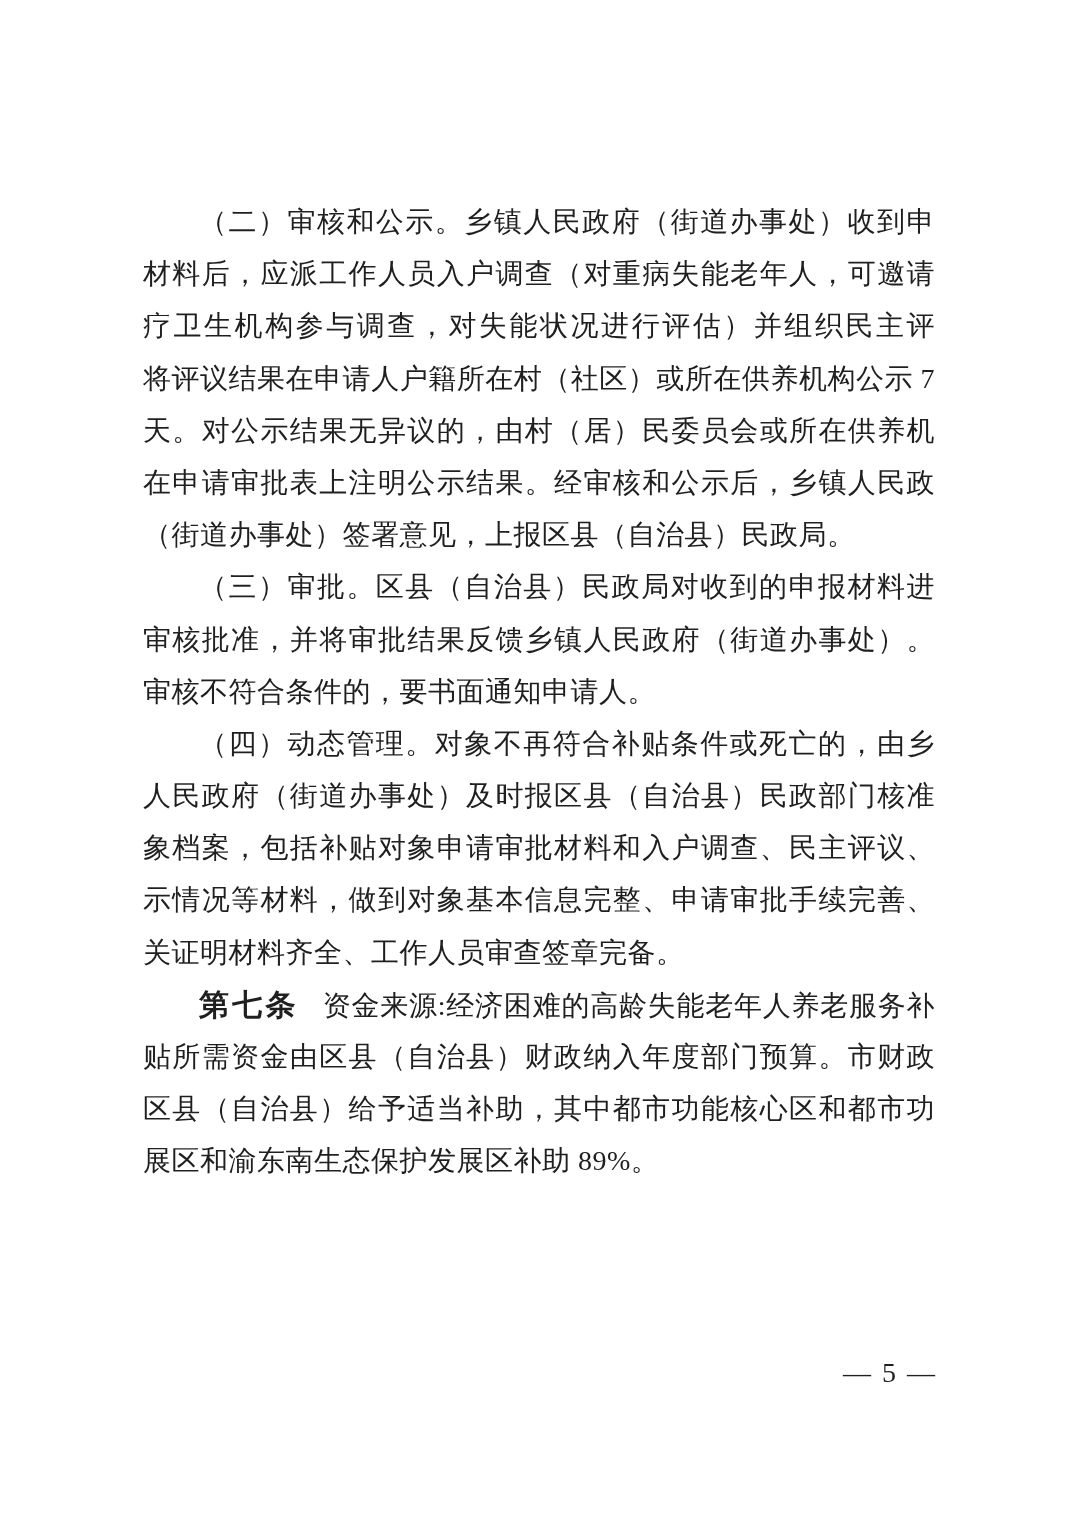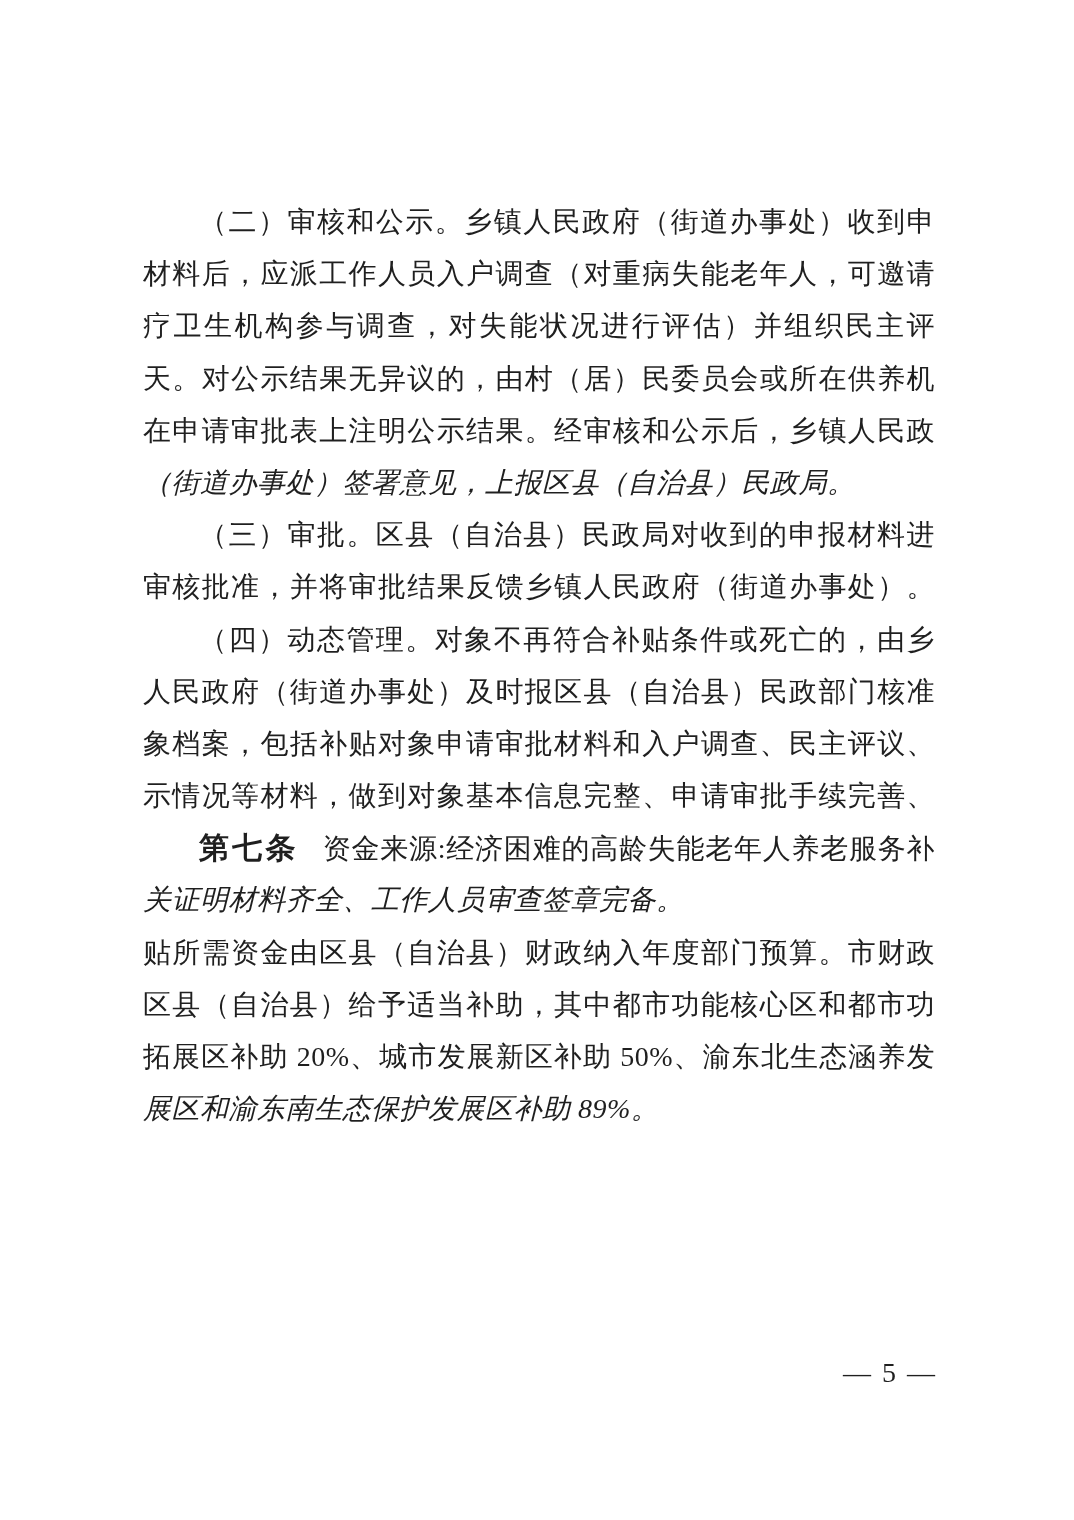--- a/index.html
+++ b/index.html
@@ -31,21 +31,20 @@
     text-align-last: justify;
     overflow: hidden;
     letter-spacing: 0.5px;
   }
   .line.indent {
     padding-left: 56px;
   }
   .line.para-end {
     text-align: right;
     text-align-last: left;
-    font-style: italic;
   }
   .article-label {
     font-family: "Liberation Sans", "DejaVu Sans", sans-serif;
     font-weight: bold;
     font-size: 30px;
     letter-spacing: 3px;
     margin-right: 24px;
   }
   .page-number {
     position: absolute;
@@ -61,39 +60,40 @@
 </head>
 <body>
 
 <div class="page">
 
   <div class="body-text">
 
     <div class="line indent">（二）审核和公示。乡镇人民政府（街道办事处）收到申请</div>
     <div class="line">材料后，应派工作人员入户调查（对重病失能老年人，可邀请医</div>
     <div class="line">疗卫生机构参与调查，对失能状况进行评估）并组织民主评议，</div>
+    <div class="line">将评议结果在申请人户籍所在村（社区）或所在供养机构公示 7</div>
     <div class="line">天。对公示结果无异议的，由村（居）民委员会或所在供养机构</div>
     <div class="line">在申请审批表上注明公示结果。经审核和公示后，乡镇人民政府</div>
     <div class="line para-end">（街道办事处）签署意见，上报区县（自治县）民政局。</div>
 
     <div class="line indent">（三）审批。区县（自治县）民政局对收到的申报材料进行</div>
     <div class="line">审核批准，并将审批结果反馈乡镇人民政府（街道办事处）。经</div>
+    <div class="line para-end">审核不符合条件的，要书面通知申请人。</div>
 
     <div class="line indent">（四）动态管理。对象不再符合补贴条件或死亡的，由乡镇</div>
     <div class="line">人民政府（街道办事处）及时报区县（自治县）民政部门核准后，</div>
 
     <div class="line">象档案，包括补贴对象申请审批材料和入户调查、民主评议、公</div>
     <div class="line">示情况等材料，做到对象基本信息完整、申请审批手续完善、相</div>
+    <div class="line para-end">关证明材料齐全、工作人员审查签章完备。</div>
+
     <div class="line indent">
       <span class="article-label">第七条</span><span>资金来源:经济困难的高龄失能老年人养老服务补</span>
     </div>
-
-    <div class="line para-end">关证明材料齐全、工作人员审查签章完备。</div>
     <div class="line">贴所需资金由区县（自治县）财政纳入年度部门预算。市财政对</div>
     <div class="line">区县（自治县）给予适当补助，其中都市功能核心区和都市功能</div>
-    <div class="line">拓展区补助 20%、城市发展新区补助 50%、渝东北生态涵养发</div>
     <div class="line para-end">展区和渝东南生态保护发展区补助 89%。</div>
 
   </div>
 
   <div class="page-number">— 5 —</div>
 
 </div>
 
 </body></html>

